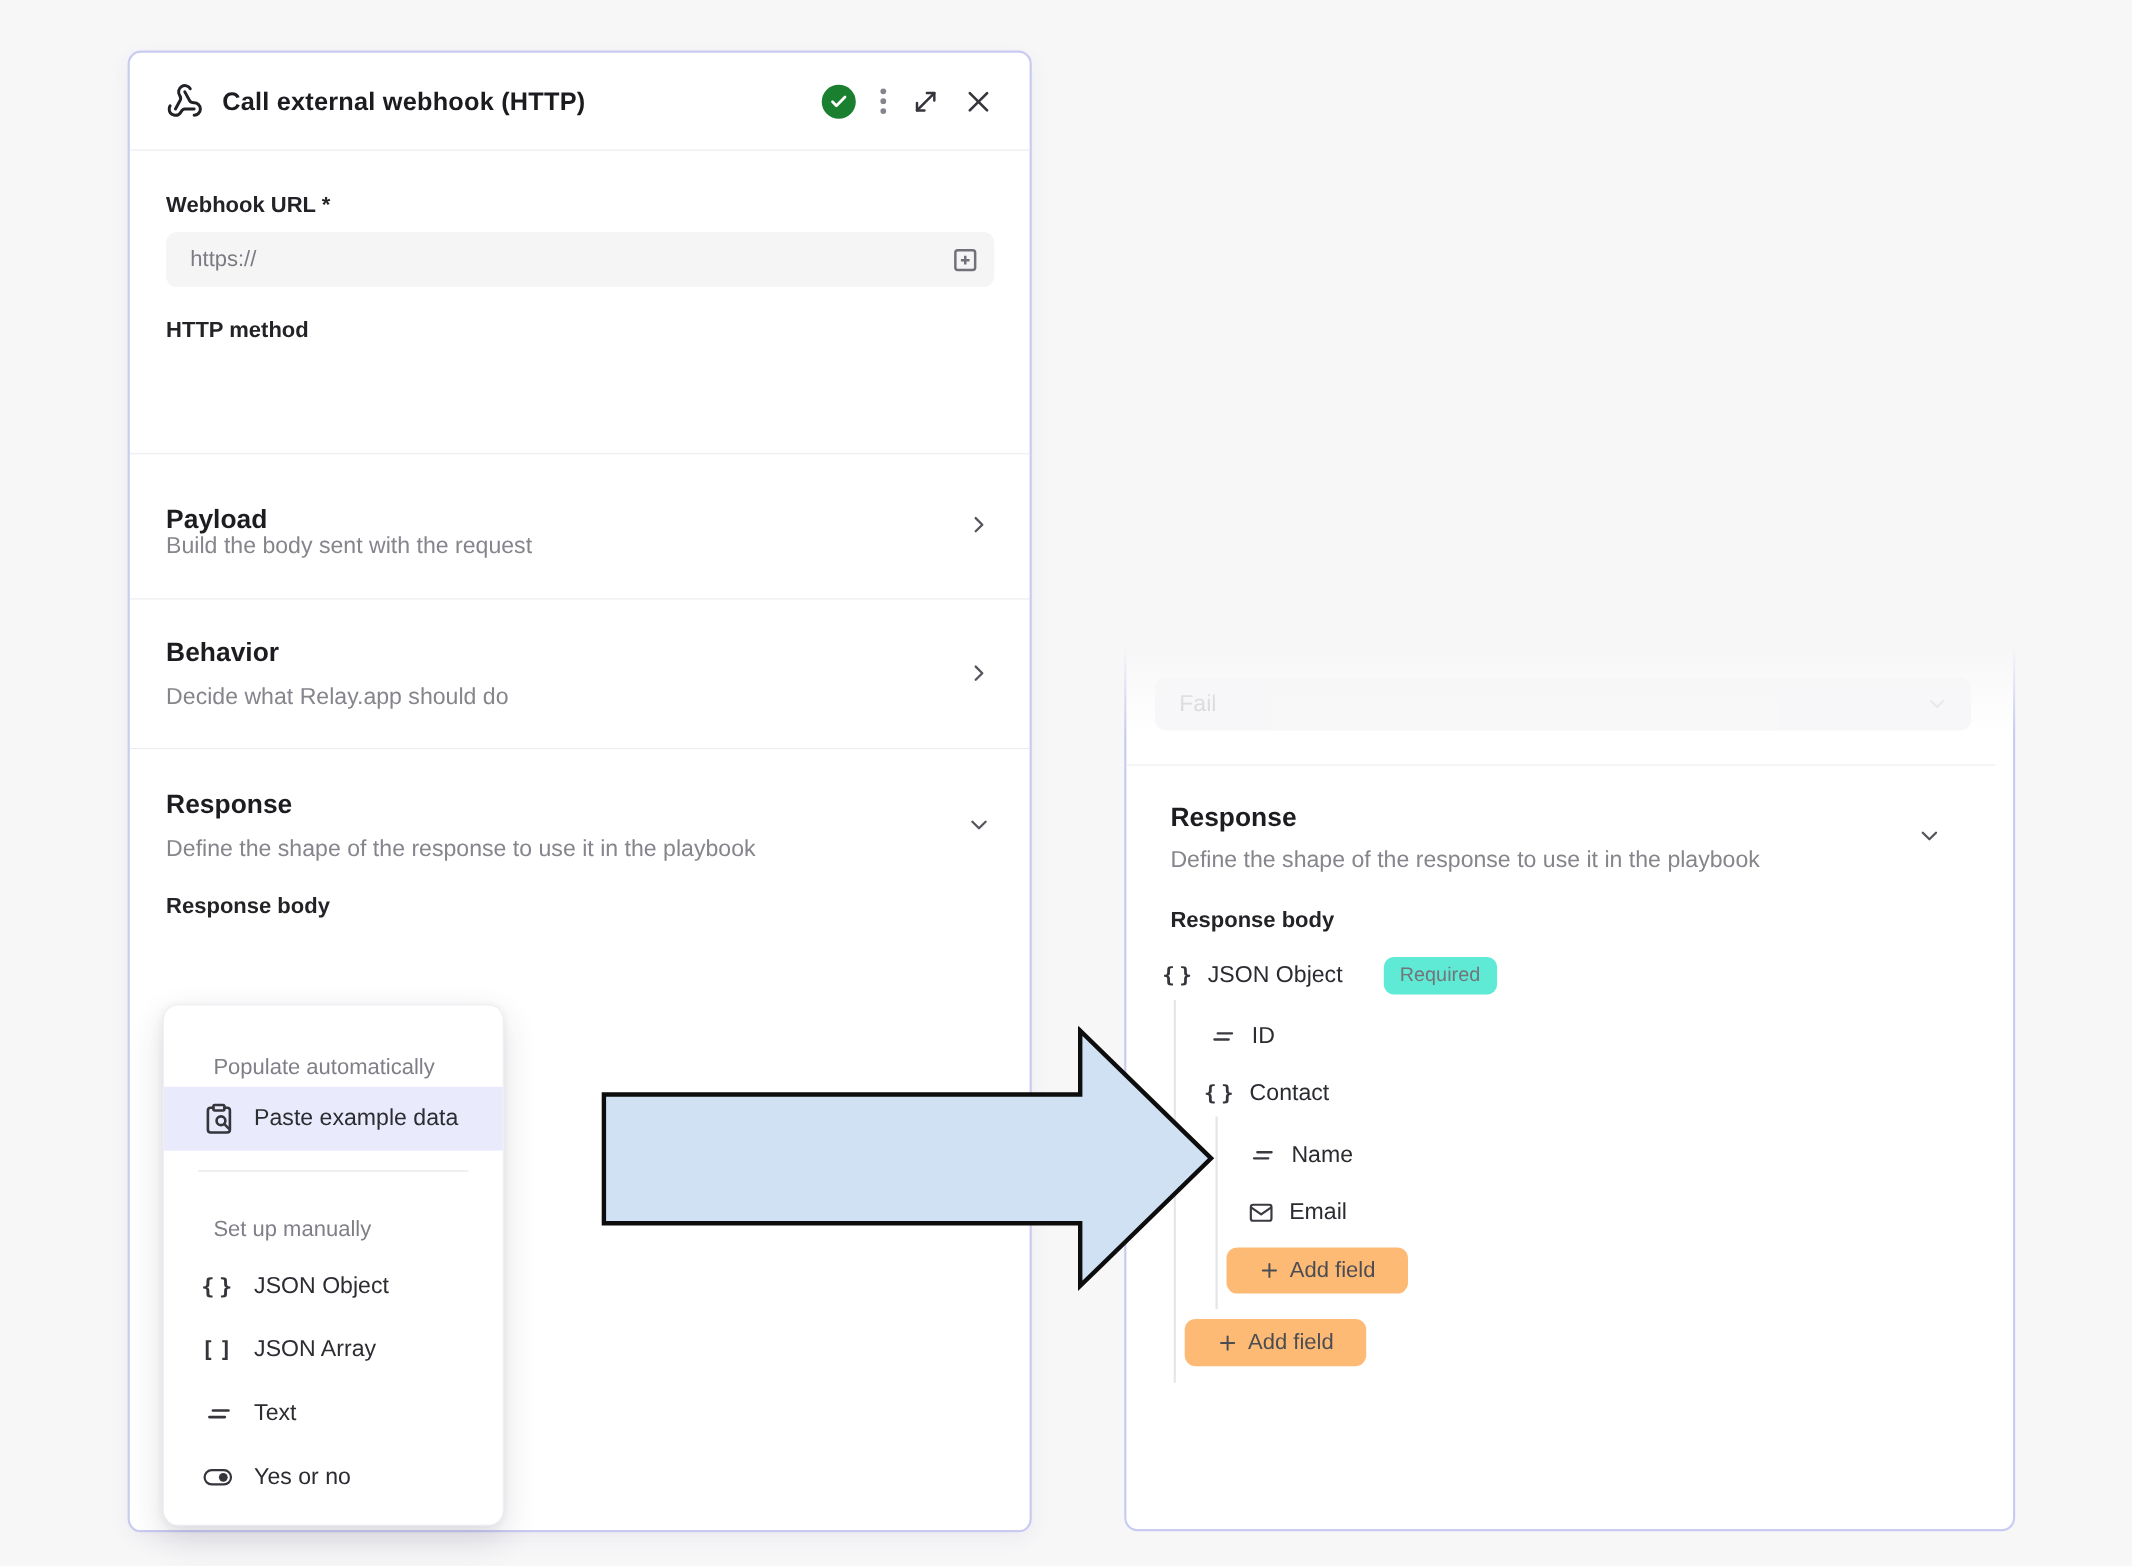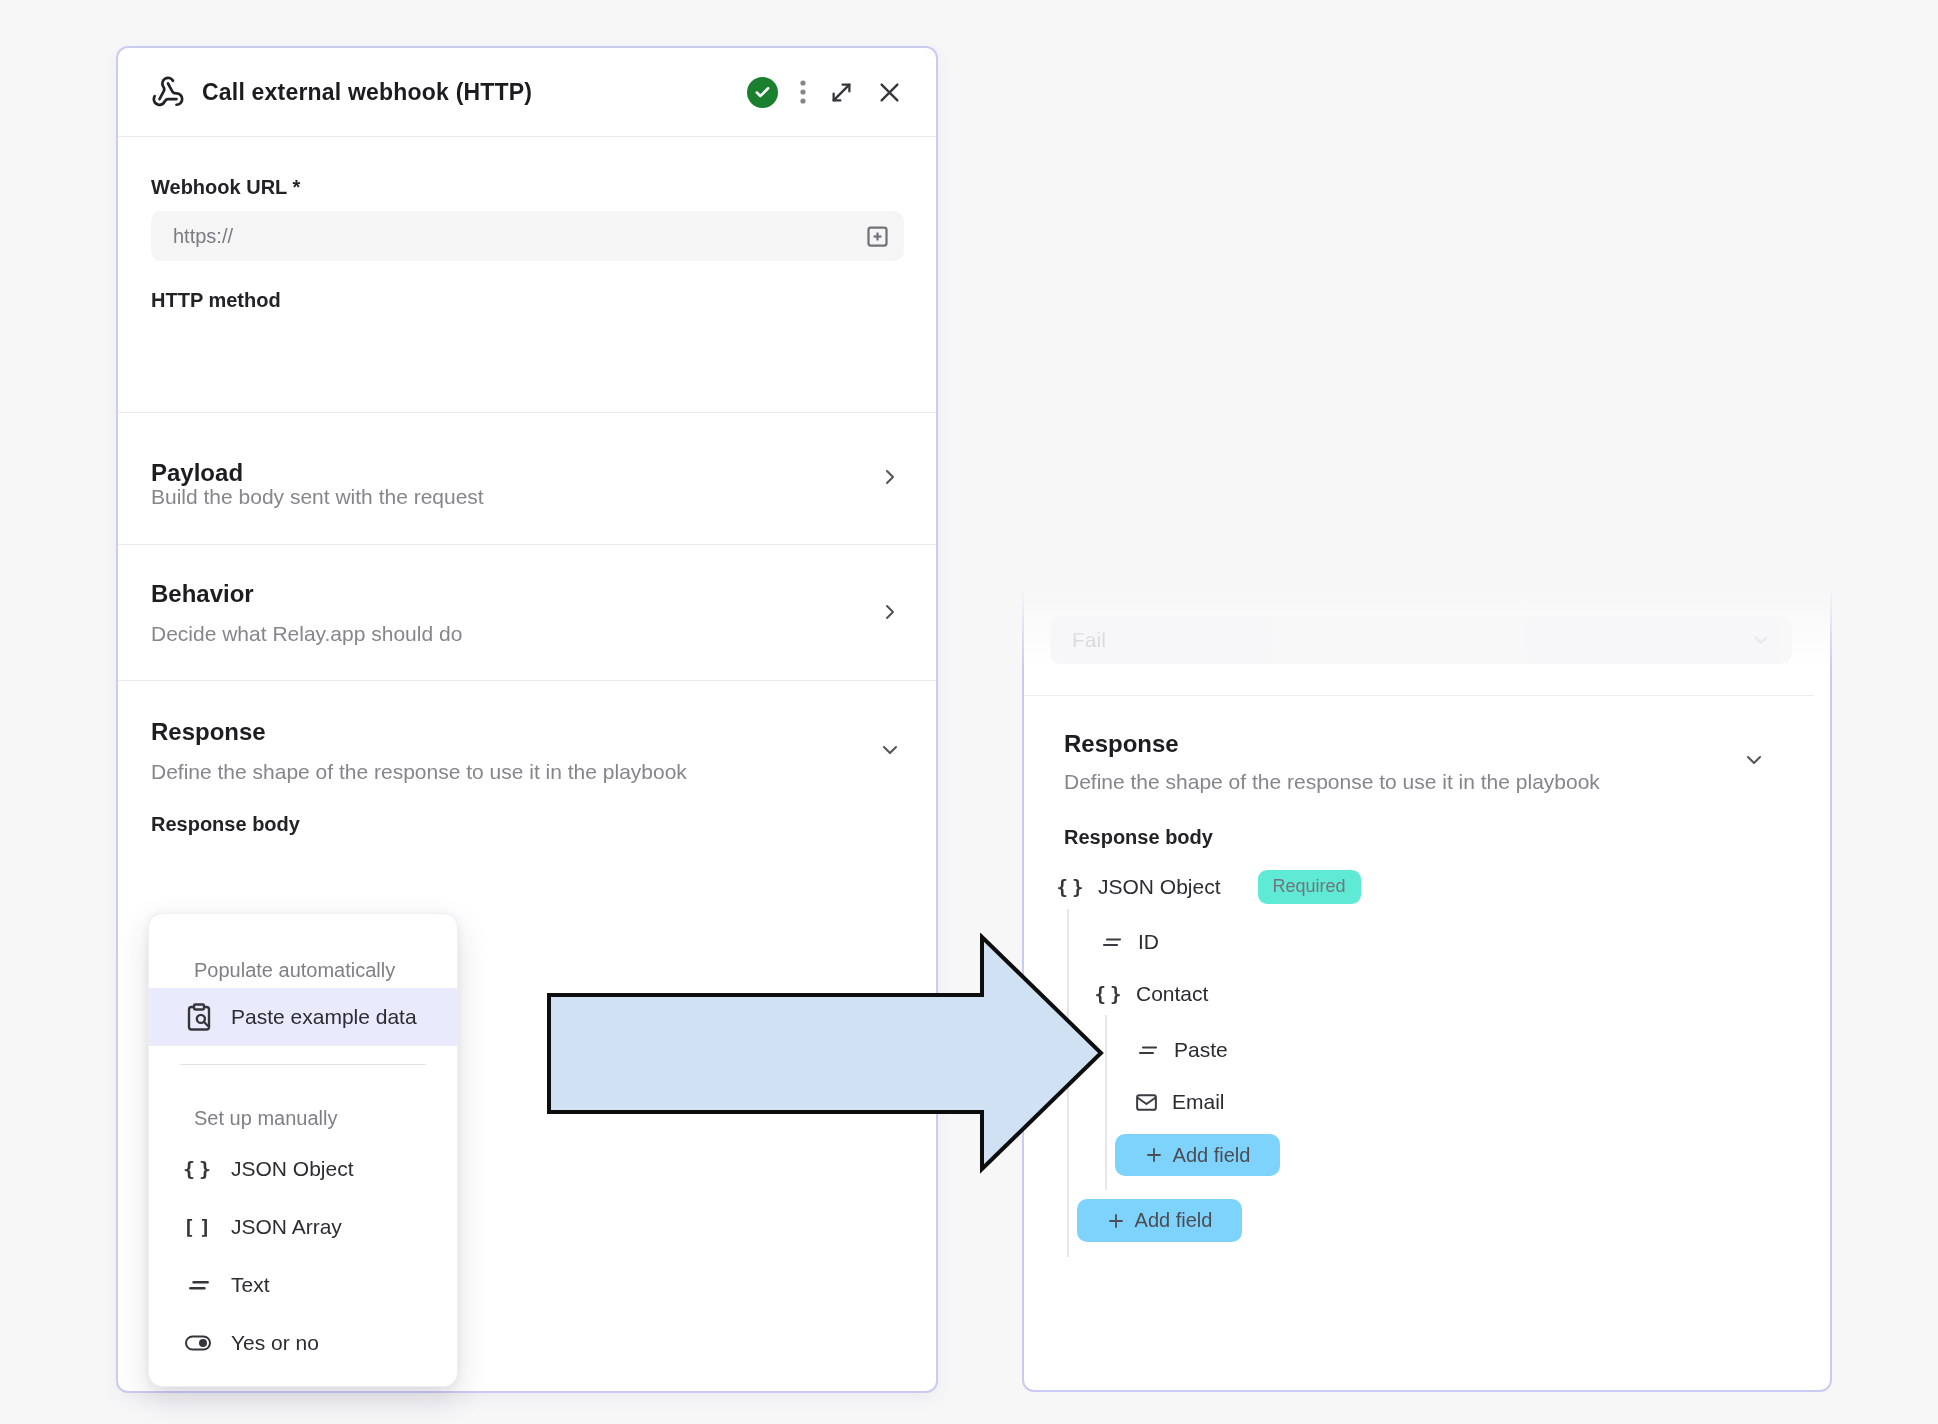--- a/index.html
+++ b/index.html
@@ -100,21 +100,21 @@
   .rp-body-label{position:absolute;left:40px;top:263px;font-size:20px;font-weight:700;color:#232327;line-height:1.2;}
 
   .tree-row{position:absolute;height:40px;display:flex;align-items:center;gap:13px;font-size:21px;color:#2b2b31;}
   .tree-icon{width:26px;display:flex;align-items:center;justify-content:center;flex:0 0 26px;}
   .req-badge{
     margin-left:24px;background:#5eead4;border-radius:9px;padding:6px 15px;
     font-size:18px;color:#74747b;line-height:1.2;
   }
   .guide{position:absolute;width:2px;background:#e6e6ea;}
   .add-btn{
-    position:absolute;background:#7dd3fc;border-radius:10px;display:flex;align-items:center;
+    position:absolute;background:#fdba74;border-radius:10px;display:flex;align-items:center;
     justify-content:center;gap:10px;font-size:20px;color:#4c4c53;
   }
 
   .arrow-svg{position:absolute;left:545px;top:933px;z-index:50;pointer-events:none;}
 </style>
 </head>
 <body>
 
 <div class="stage">
 
@@ -306,21 +306,21 @@
 
     <div class="guide" style="left:81px;top:453px;height:175px;"></div>
 
     <div class="tree-row" style="left:111px;top:468px;">
       <span class="tree-icon">
         <svg width="24" height="24" viewBox="0 0 24 24" fill="none" stroke="#3a3a41" stroke-width="2.1" stroke-linecap="round">
             <line x1="7" y1="9.5" x2="20" y2="9.5"></line>
             <line x1="4" y1="15" x2="17" y2="15"></line>
           </svg>
       </span>
-      <span>Paste</span>
+      <span>Name</span>
     </div>
 
     <div class="tree-row" style="left:109px;top:520px;">
       <span class="tree-icon">
         <svg width="25" height="25" viewBox="0 0 24 24" fill="none" stroke="#3a3a41" stroke-width="1.9" stroke-linecap="round" stroke-linejoin="round">
             <rect x="3" y="5" width="18" height="14" rx="2"></rect>
             <polyline points="3.5 7.5 12 13.5 20.5 7.5"></polyline>
           </svg>
       </span>
       <span>Email</span>

